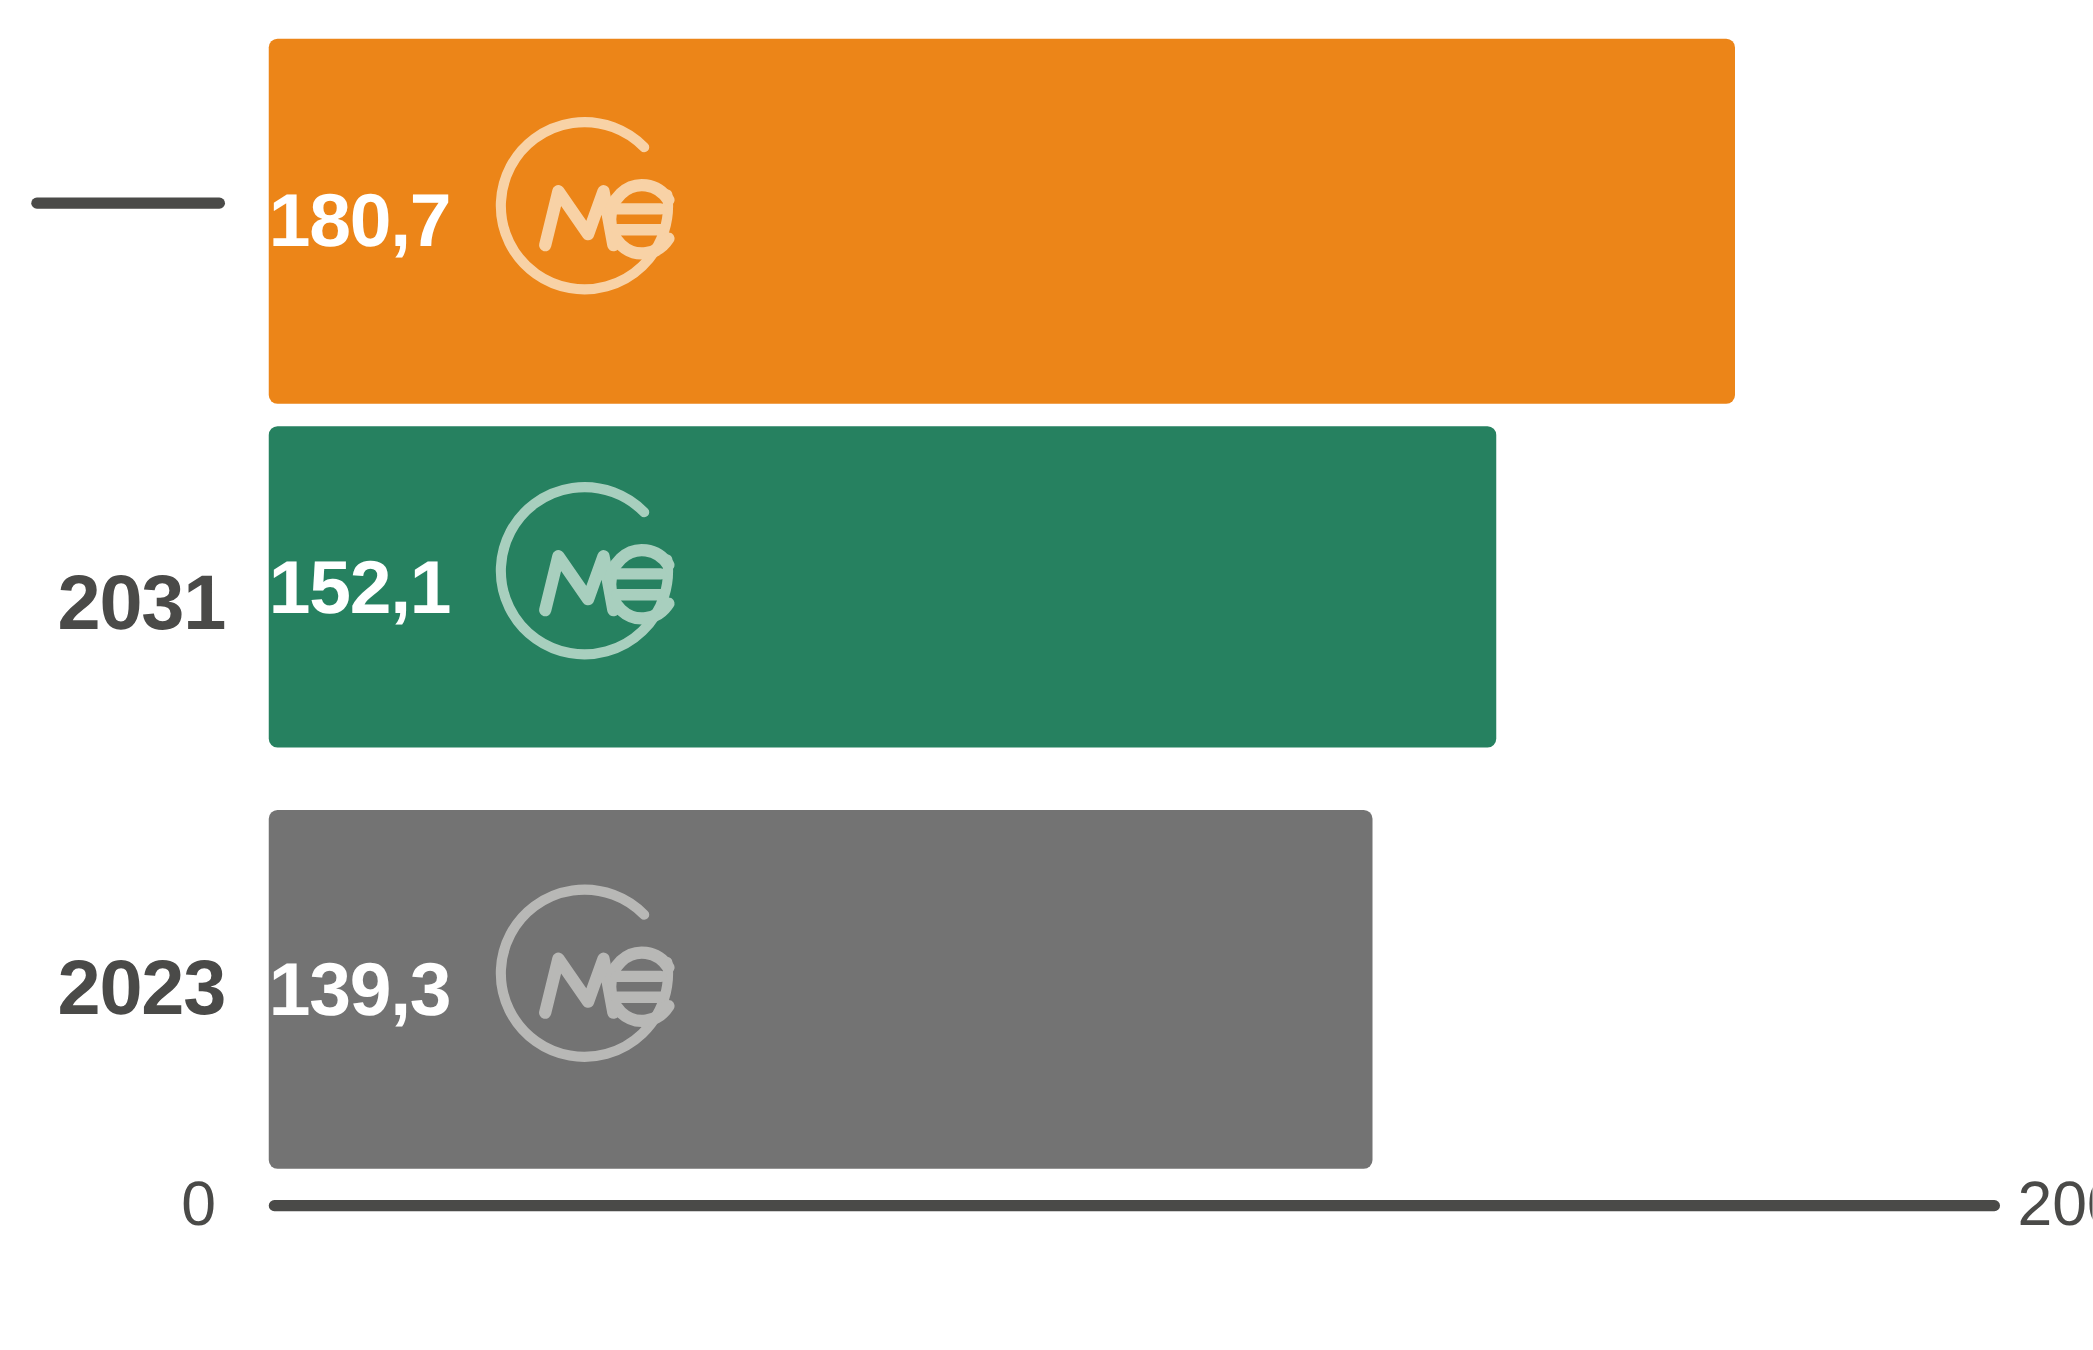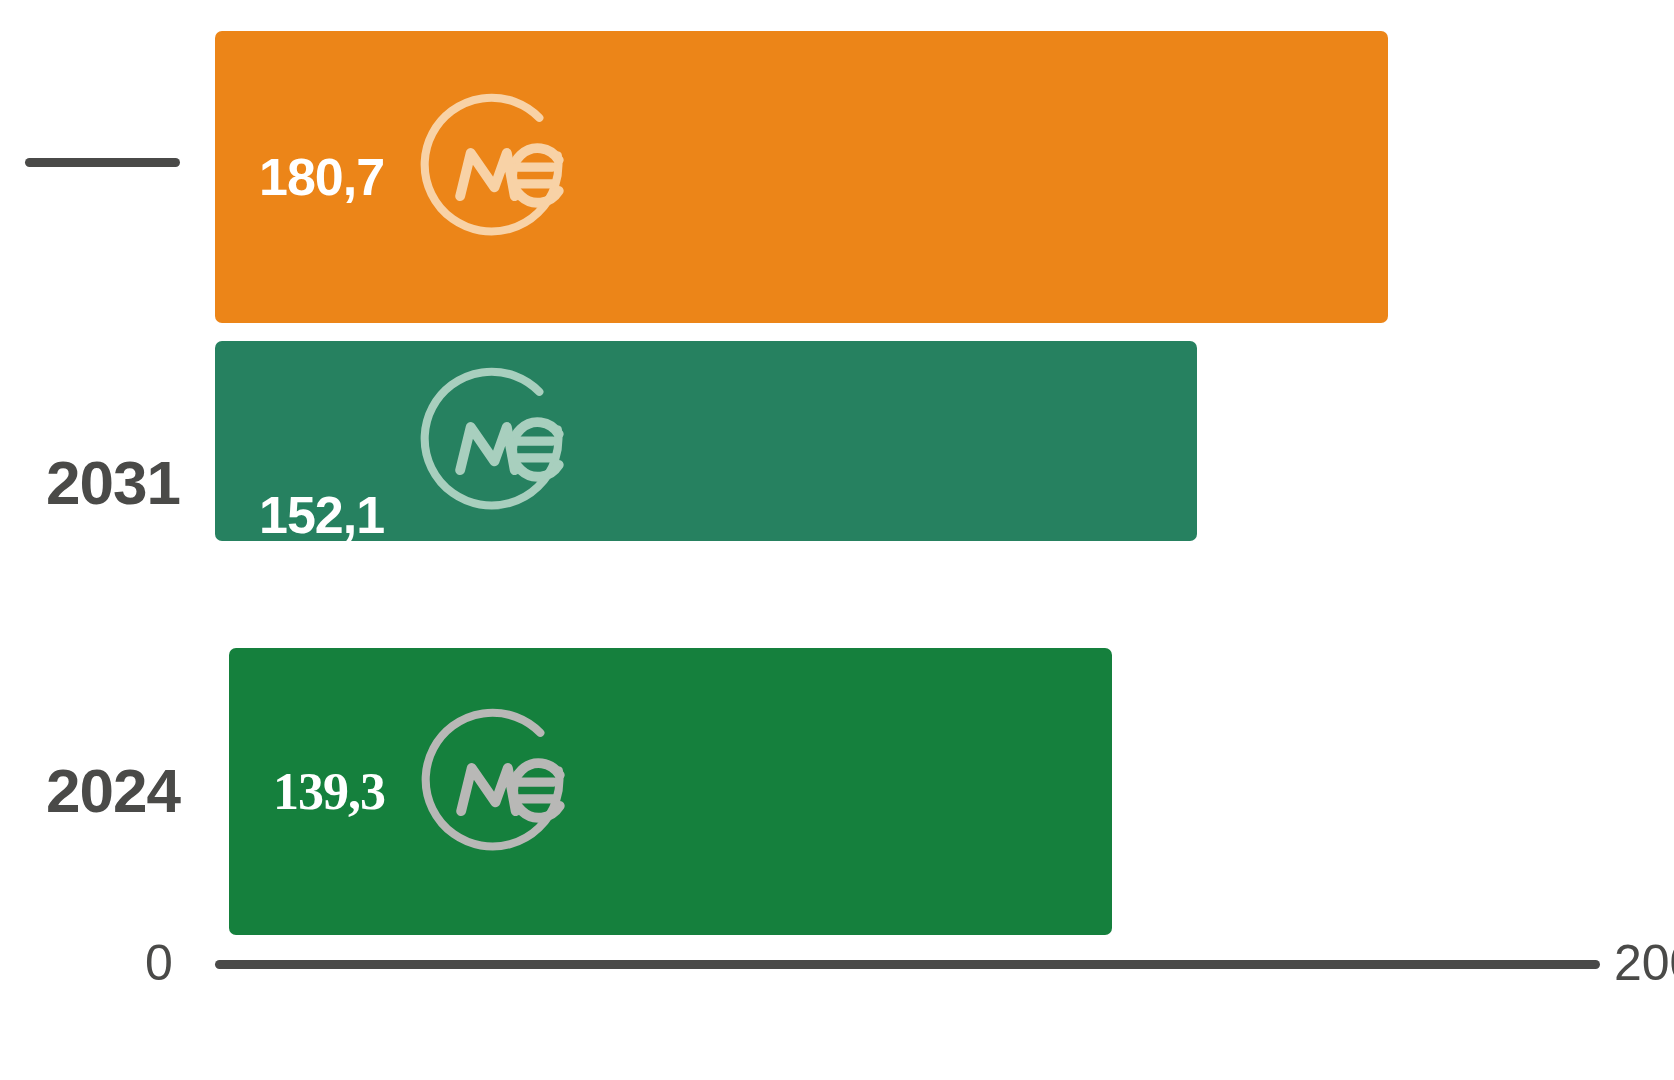--- a/index.html
+++ b/index.html
@@ -36,24 +36,23 @@
 
   
   .bar{
     position:absolute;
     border-radius:7px;
     display:flex;
     align-items:center;
   }
   .bar .value{
     font-weight:bold;
-    font-size:52px;
+    font-size:60px;
     color:#ffffff;
     letter-spacing:-1px;
-    margin-left:44px;
     line-height:1;
     white-space:nowrap;
   }
   .bar .me-icon{
     margin-left:26px;
     flex:0 0 auto;
     display:block;
   }
 
   
@@ -96,39 +95,39 @@
         <path d="M 61 55 L 81 55" fill="none" stroke="#F8D2A6" stroke-width="5.2" stroke-linecap="round"></path>
       </svg>
     </span>
   </div>
 
   <div class="year no-rule" id="year-2024" style="top:452px;">
     <span class="ylabel">2031</span>
     
   </div>
 
-  <div class="bar" id="bar-2024" style="left:215px;top:341px;width:982px;height:200px;background:#268160;align-items:flex-end;">
+  <div class="bar" id="bar-2024" style="left:215px;top:341px;width:982px;height:257px;background:#268160;">
     <span class="value">152,1</span>
     <span class="me-icon">
       <svg width="176" height="176" viewBox="0 0 100 100" aria-hidden="true">
         <path d="M 73.5 17.5 A 38 38 0 1 0 84 39" fill="none" stroke="#A8CFBE" stroke-width="4.6" stroke-linecap="round"></path>
         <path d="M 28.5 62 L 34.5 37.5 L 48 57 L 55 37.5 L 59.5 62" fill="none" stroke="#A8CFBE" stroke-width="5.6" stroke-linecap="round" stroke-linejoin="round"></path>
         <path d="M 84.5 41.5 A 14.5 15.5 0 1 0 84.5 59" fill="none" stroke="#A8CFBE" stroke-width="5.6" stroke-linecap="round"></path>
         <path d="M 61 45.5 L 81 45.5" fill="none" stroke="#A8CFBE" stroke-width="5.2" stroke-linecap="round"></path>
         <path d="M 61 55 L 81 55" fill="none" stroke="#A8CFBE" stroke-width="5.2" stroke-linecap="round"></path>
       </svg>
     </span>
   </div>
 
   <div class="year no-rule" id="year-2023" style="top:760px;">
-    <span class="ylabel">2024</span>
+    <span class="ylabel">2023</span>
     
   </div>
 
-  <div class="bar" id="bar-2023" style="left:229px;top:648px;width:883px;height:287px;background:#15803d;font-family:Liberation Serif, serif;">
+  <div class="bar" id="bar-2023" style="left:215px;top:648px;width:883px;height:287px;background:#737373;">
     <span class="value">139,3</span>
     <span class="me-icon">
       <svg width="176" height="176" viewBox="0 0 100 100" aria-hidden="true">
         <path d="M 73.5 17.5 A 38 38 0 1 0 84 39" fill="none" stroke="#B8B8B6" stroke-width="4.6" stroke-linecap="round"></path>
         <path d="M 28.5 62 L 34.5 37.5 L 48 57 L 55 37.5 L 59.5 62" fill="none" stroke="#B8B8B6" stroke-width="5.6" stroke-linecap="round" stroke-linejoin="round"></path>
         <path d="M 84.5 41.5 A 14.5 15.5 0 1 0 84.5 59" fill="none" stroke="#B8B8B6" stroke-width="5.6" stroke-linecap="round"></path>
         <path d="M 61 45.5 L 81 45.5" fill="none" stroke="#B8B8B6" stroke-width="5.2" stroke-linecap="round"></path>
         <path d="M 61 55 L 81 55" fill="none" stroke="#B8B8B6" stroke-width="5.2" stroke-linecap="round"></path>
       </svg>
     </span>

